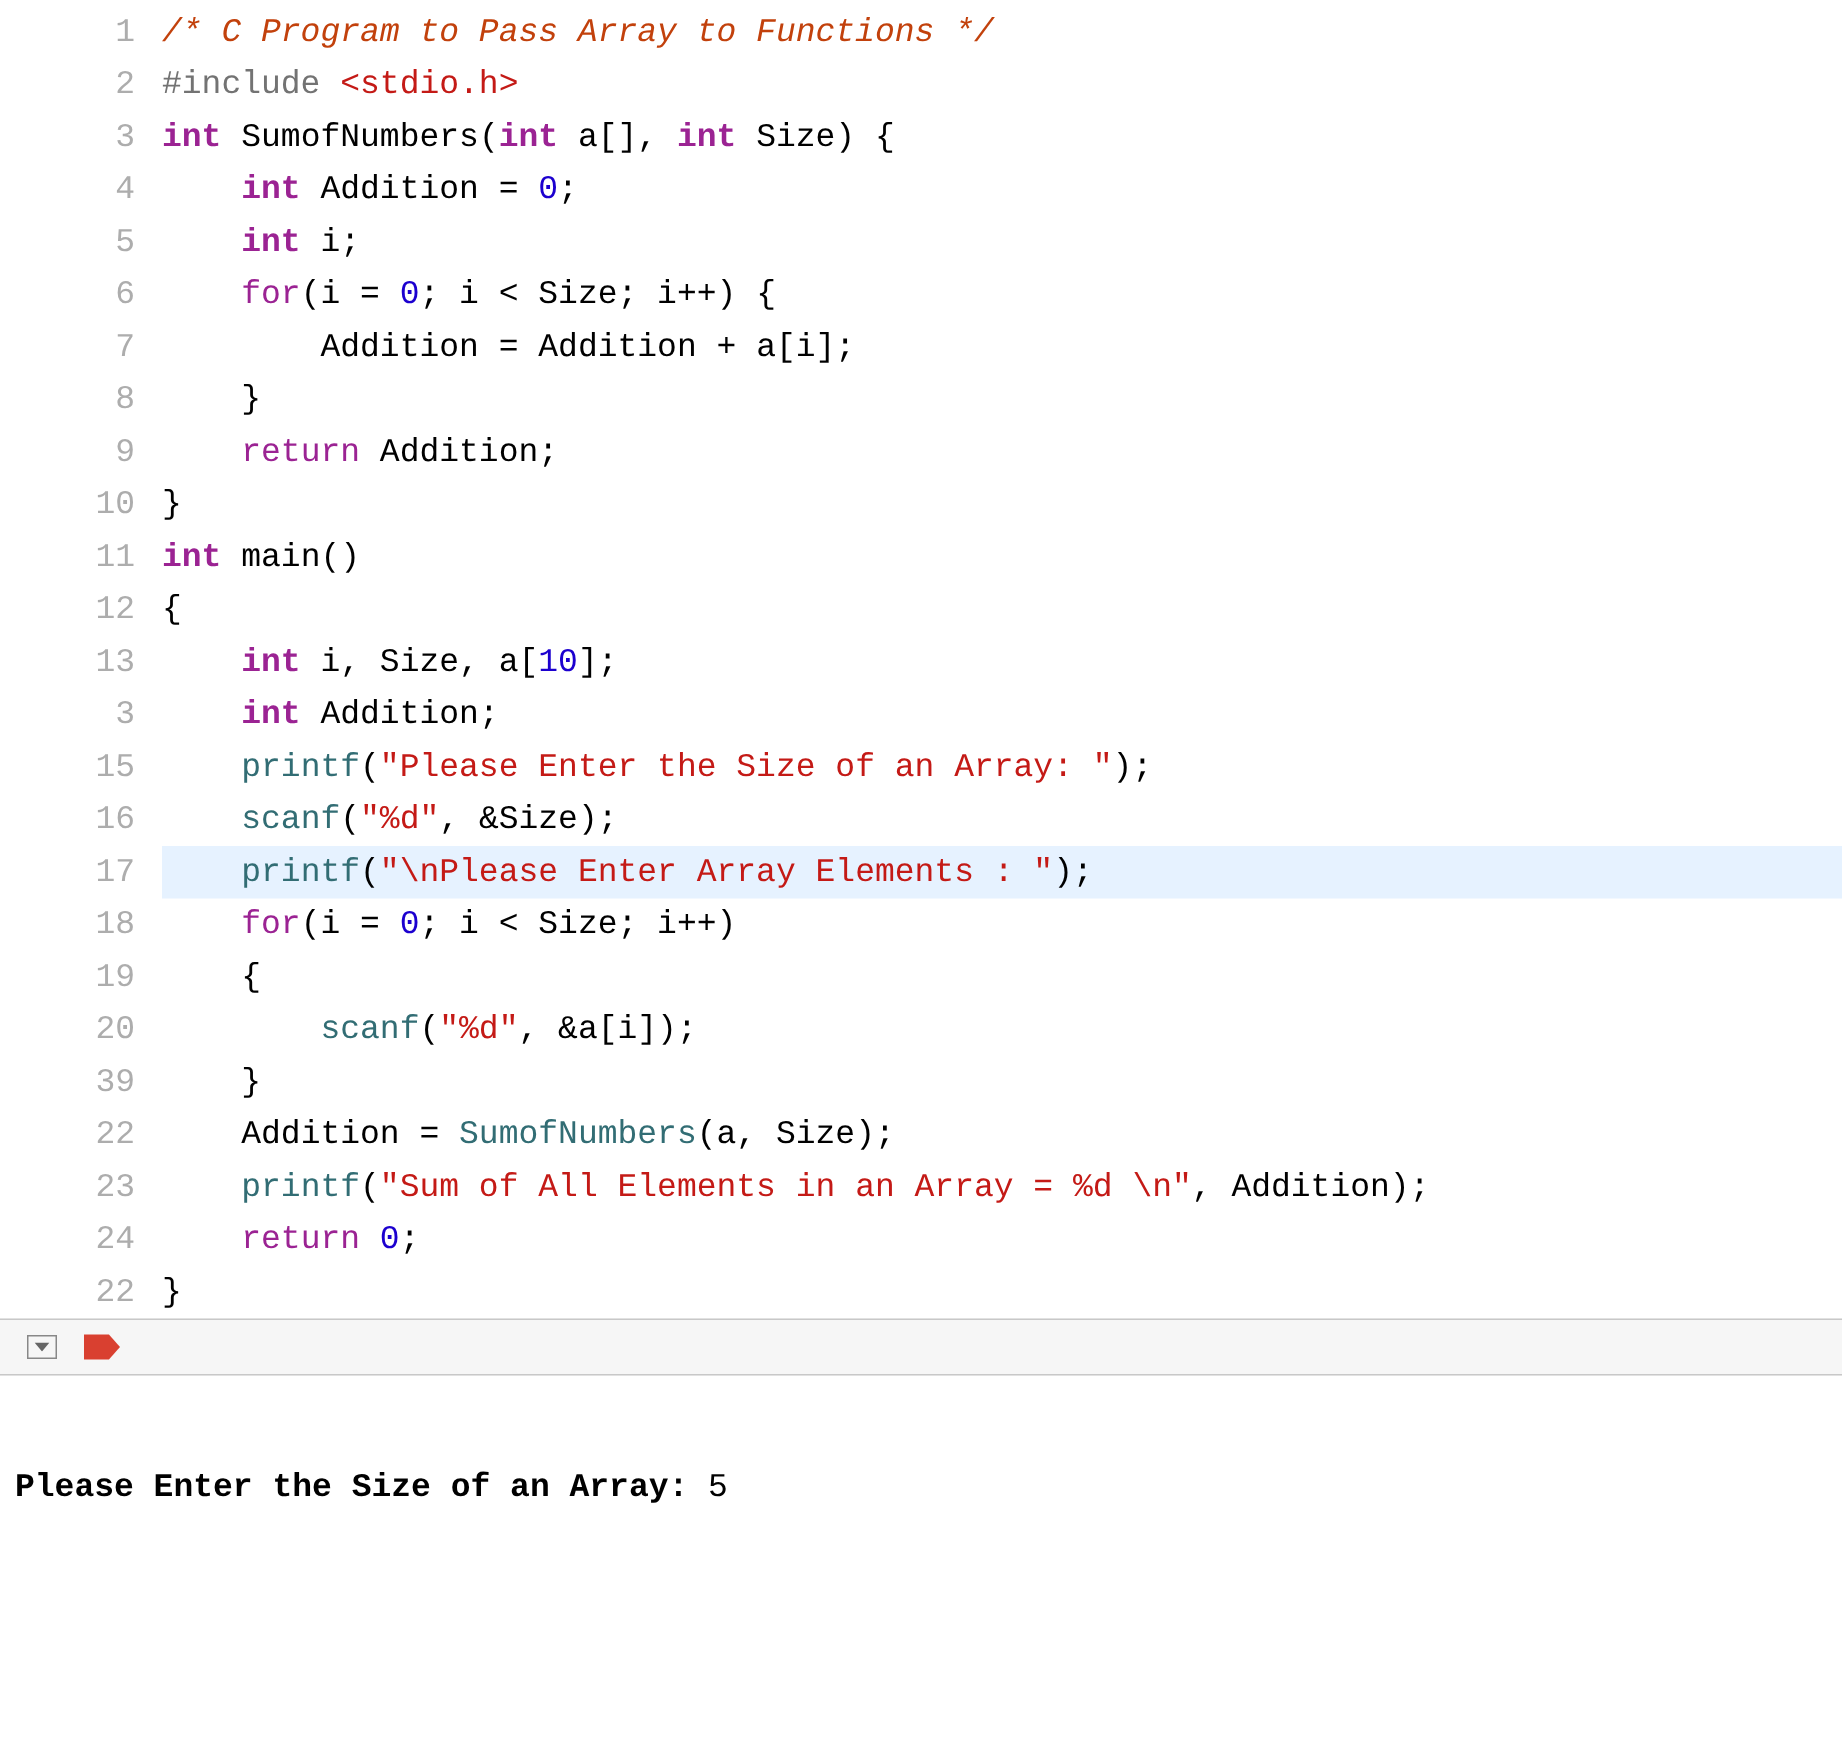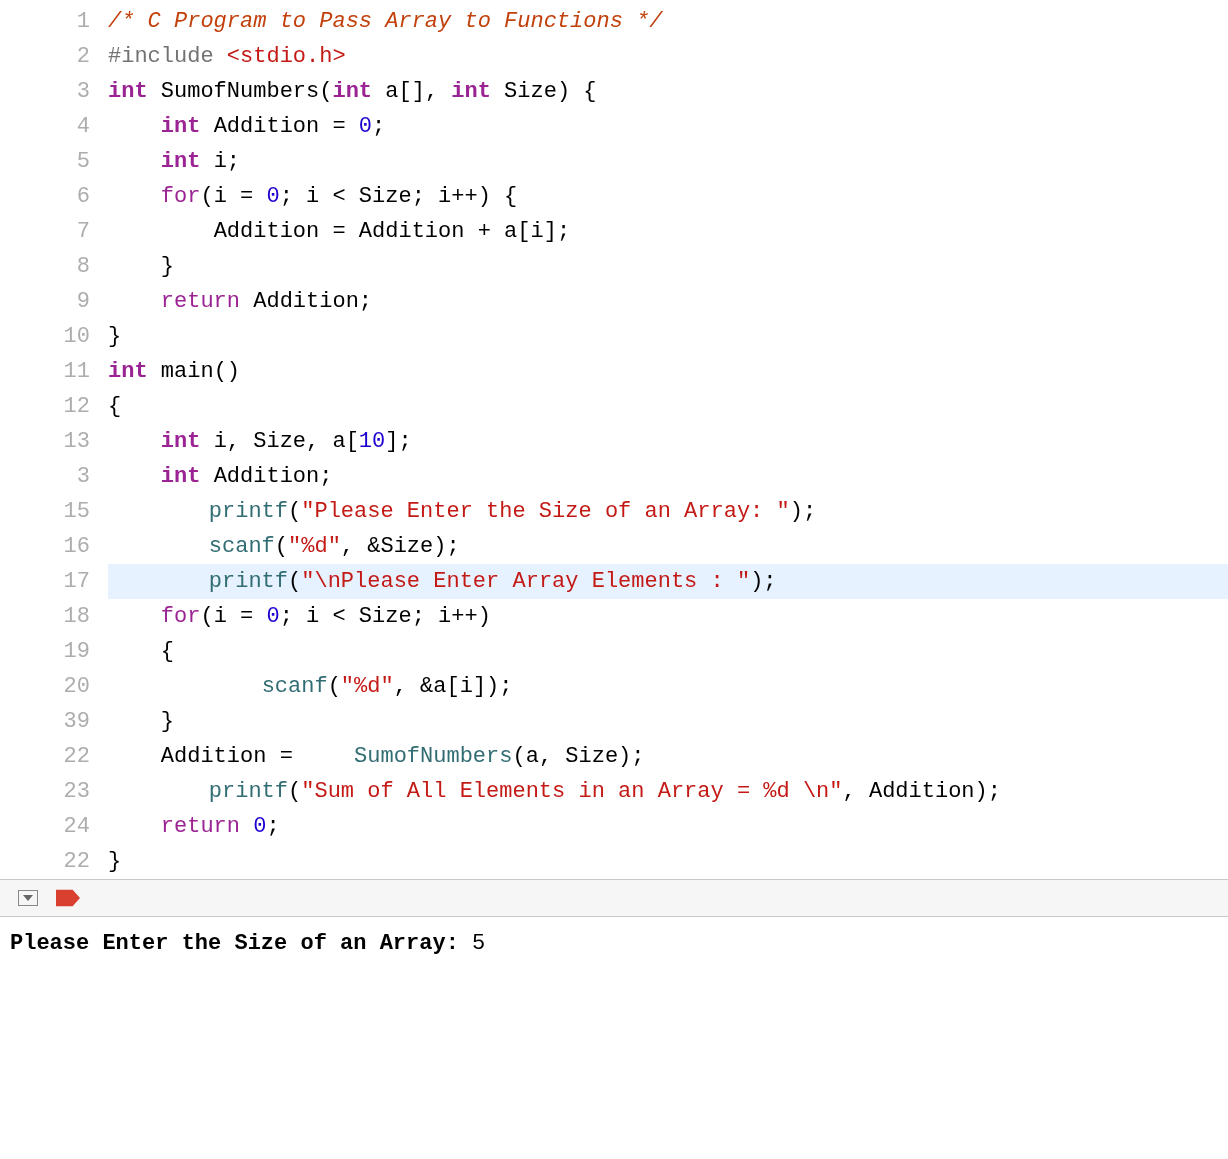--- a/index.html
+++ b/index.html
@@ -36,21 +36,21 @@
     padding: 0;
   }
   .highlight-line {
     background: #e6f2ff;
   }
   .comment { color: #c2410c; font-style: italic; }
   .preproc { color: #737373; }
   .angle-include { color: #c41a16; }
   .keyword { color: #9b2393; text-align: center; }
   .type { color: #9b2393; font-weight: bold; }
-  .funccall { color: #326d74; margin-left: 48px; }
+  .funccall { color: #326d74; }
   .number { color: #1c00cf; }
   .string { color: #c41a16; }
   .escape { color: #c41a16; }
   .fmt { color: #c41a16; }
   .ident { color: #000000; }
   .punct { color: #000000; }
   .paren { color: #000000; }
 
   .separator {
     border-top: 1px solid #c8c8c8;
@@ -88,21 +88,21 @@
   .watermark {
     position: absolute;
     right: 40px;
     top: 4px;
     color: #b02418;
     font-weight: bold;
     font-family: Arial, sans-serif;
     font-size: 24px;
     font-style: italic;
   }
-  .output-line { white-space: pre; }
+  .output-line { white-space: pre; margin-top: 48px; }
 </style>
 </head>
 <body>
 
 <div class="editor">
   <div class="gutter" id="gutter">
       <div class="line">1</div>
       <div class="line">2</div>
       <div class="line">3</div>
       <div class="line">4</div>

